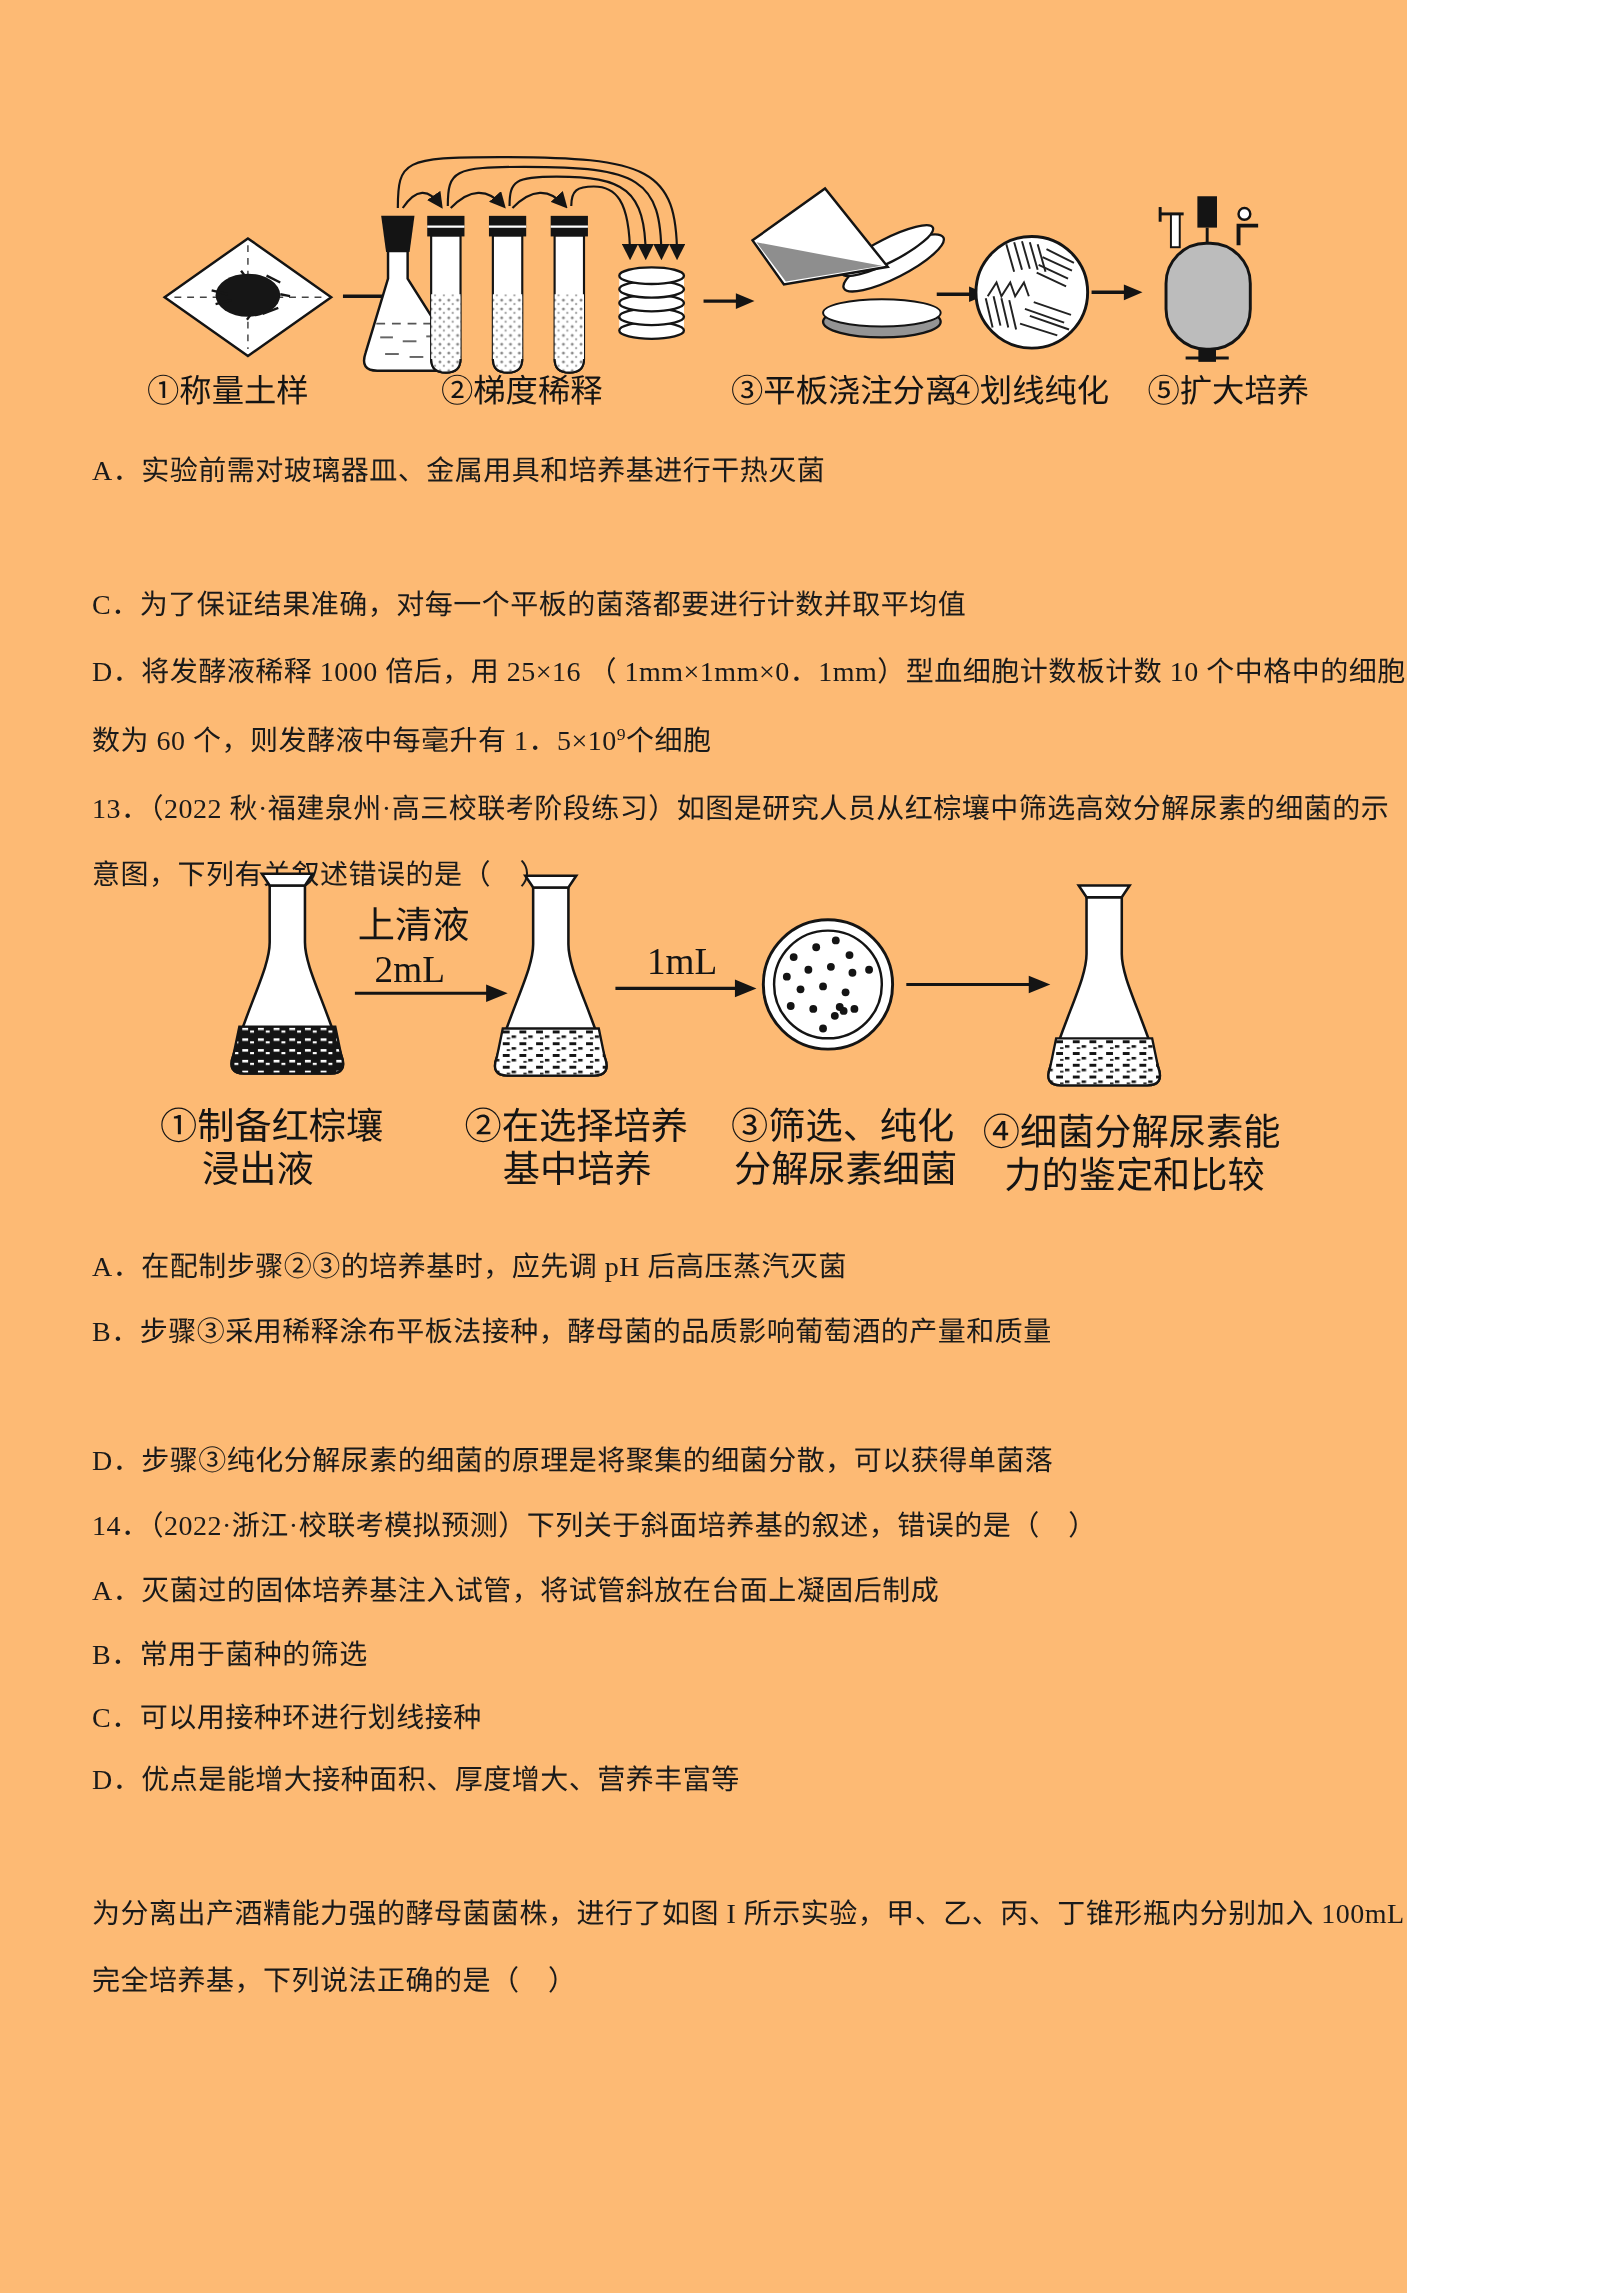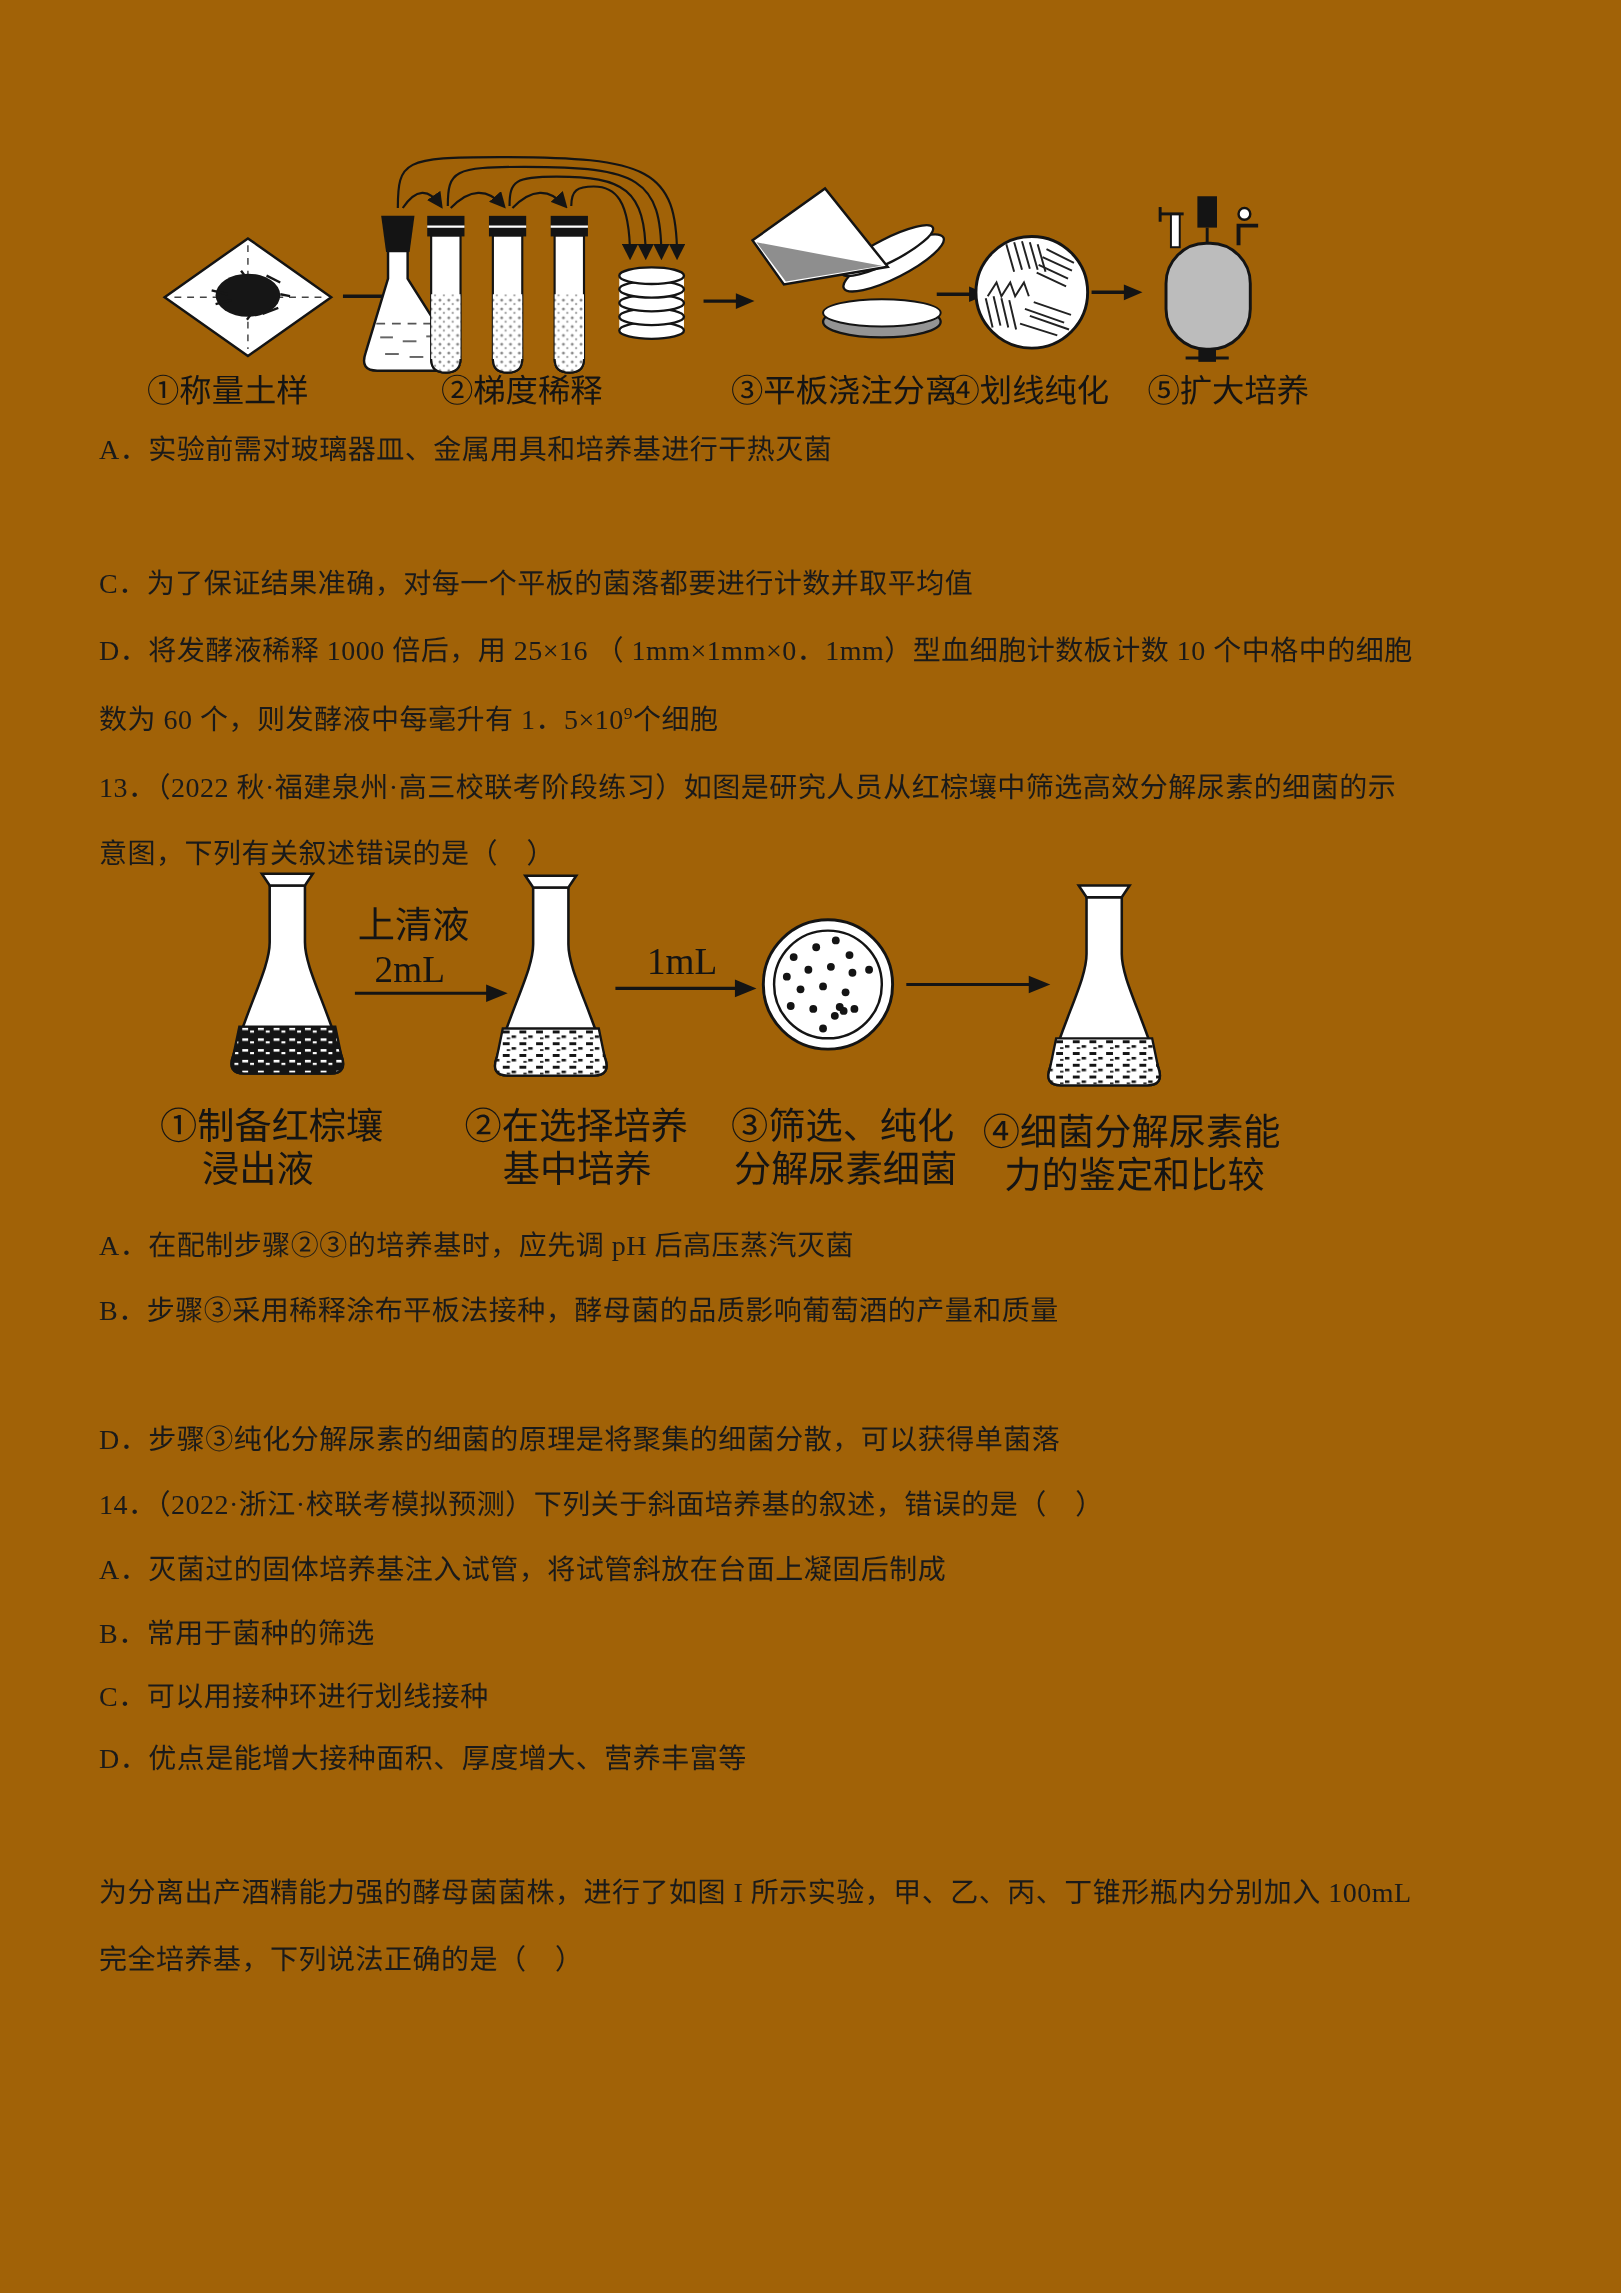--- a/index.html
+++ b/index.html
@@ -1,32 +1,33 @@
 <!DOCTYPE html>
 <html lang="zh-CN"><head>
 <meta charset="utf-8">
 <style>
   html,body{margin:0;padding:0;background:#ffffff;}
   .sheet{
     position:relative;
-    width:1621px;
+    width:1407px;
     height:2294px;
-    background:#a16207;
+    background:#fdba74;
     font-family:"Liberation Serif","DejaVu Serif",serif;
     color:#1a1a1a;
     overflow:hidden;
   }
   .tline{
     position:absolute;
-    left:99px;
+    left:92px;
     width:1431px;
     font-size:28px;
     line-height:37px;
     white-space:nowrap;
     letter-spacing:0.5px;
+    margin-top:21px;
   }
   .tline sup{font-size:17.6px;line-height:0;}
   .dsvg{position:absolute;}
   .dsvg text{
     font-family:"Liberation Serif","DejaVu Serif",serif;
     fill:#141414;
   }
 </style>
 </head>
 <body>

